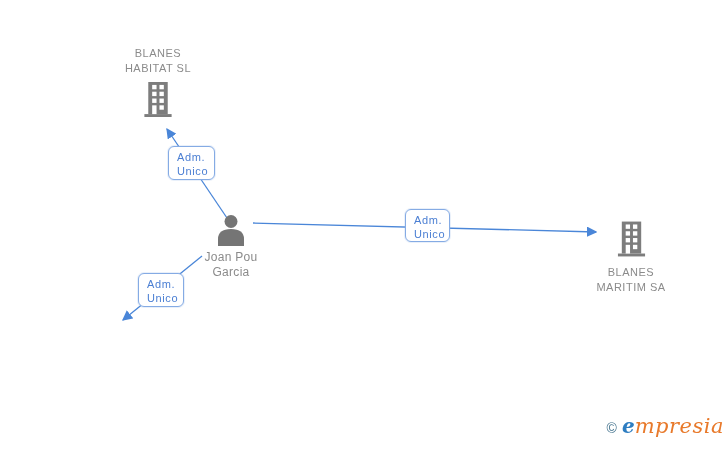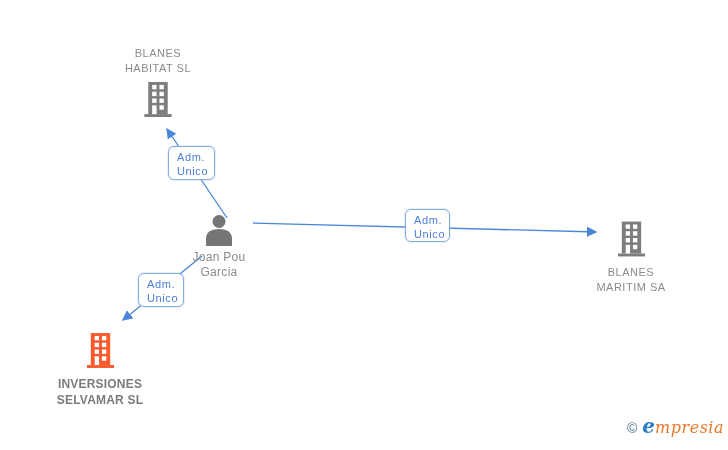--- a/index.html
+++ b/index.html
@@ -59,21 +59,21 @@
     cursor:pointer;
   }
 
   .logo{
     position:absolute;right:4px;bottom:2px;z-index:4;
     display:flex;align-items:baseline;gap:5px;
   }
   .logo .copy{color:var(--logo-copyright);font-size:14px;}
   .logo .brand{font-family:"DejaVu Serif",serif;font-style:italic;}
   .logo .brand .e{color:var(--logo-e-blue);font-size:20px;font-weight:bold;}
-  .logo .brand .rest{color:var(--logo-rest-orange);font-size:16px;letter-spacing:.5px;}
+  .logo .brand .rest{color:var(--logo-rest-orange);font-size:21px;letter-spacing:.5px;}
 </style>
 </head>
 <body>
 
 <div class="stage">
 
   <svg class="edges" width="728" height="450" viewBox="0 0 728 450">
     <defs>
       <marker id="arrow" viewBox="0 0 8 8" refX="7" refY="4" markerWidth="8" markerHeight="8" orient="auto">
         <path d="M0 0 L8 4 L0 8 Z" class="arrowhead"></path>
@@ -96,21 +96,21 @@
         <rect x="10" y="10" width="4.5" height="4.5" fill="#fff"></rect>
           <rect x="17.5" y="10" width="4.5" height="4.5" fill="#fff"></rect>
         <rect x="10" y="17" width="4.5" height="4.5" fill="#fff"></rect>
           <rect x="17.5" y="17" width="4.5" height="4.5" fill="#fff"></rect>
         <rect x="10" y="24" width="4.5" height="9" fill="#fff"></rect>
           <rect x="17.5" y="24" width="4.5" height="4.5" fill="#fff"></rect>
       </svg>
     </span>
   </div>
 
-  <div class="node" style="left:159px;top:214px;width:120px;">
+  <div class="node" style="left:171px;top:214px;width:120px;">
     <span class="icon-wrap person-icon">
       <svg width="30" height="32" viewBox="0 0 30 32">
         <circle cx="15" cy="7.5" r="6.5" fill="currentColor"></circle>
         <path d="M2 32 L2 25 Q2 15 15 15 Q28 15 28 25 L28 32 Z" fill="currentColor"></path>
       </svg>
     </span>
     <div class="node-label person-name">Joan Pou
 Garcia</div>
   </div>
 
@@ -126,38 +126,20 @@
         <rect x="10" y="17" width="4.5" height="4.5" fill="#fff"></rect>
           <rect x="17.5" y="17" width="4.5" height="4.5" fill="#fff"></rect>
         <rect x="10" y="24" width="4.5" height="9" fill="#fff"></rect>
           <rect x="17.5" y="24" width="4.5" height="4.5" fill="#fff"></rect>
       </svg>
     </span>
     <div class="node-label" style="margin-top:4px;">BLANES
 MARITIM SA</div>
   </div>
 
-  <div class="node" style="left:30px;top:332px;width:140px;">
-    <span class="icon-wrap company-icon orange">
-      <svg width="31" height="37" viewBox="0 0 32 36">
-        <rect x="6" y="0" width="20" height="33" fill="currentColor"></rect>
-        <rect x="2" y="33" width="28" height="3" fill="currentColor"></rect>
-        <rect x="10" y="3" width="4.5" height="4.5" fill="#fff"></rect>
-          <rect x="17.5" y="3" width="4.5" height="4.5" fill="#fff"></rect>
-        <rect x="10" y="10" width="4.5" height="4.5" fill="#fff"></rect>
-          <rect x="17.5" y="10" width="4.5" height="4.5" fill="#fff"></rect>
-        <rect x="10" y="17" width="4.5" height="4.5" fill="#fff"></rect>
-          <rect x="17.5" y="17" width="4.5" height="4.5" fill="#fff"></rect>
-        <rect x="10" y="24" width="4.5" height="9" fill="#fff"></rect>
-          <rect x="17.5" y="24" width="4.5" height="4.5" fill="#fff"></rect>
-      </svg>
-    </span>
-    <div class="node-label bold" style="margin-top:3px;">INVERSIONES
-SELVAMAR SL</div>
-  </div>
 
   <div class="edge-label" style="left:168px;top:146px;width:47px;height:34px;">Adm.
 Unico</div>
   <div class="edge-label" style="left:405px;top:209px;width:45px;height:33px;">Adm.
 Unico</div>
   <div class="edge-label" style="left:138px;top:273px;width:46px;height:34px;">Adm.
 Unico</div>
 
   <div class="logo">
     <span class="copy">©</span>

